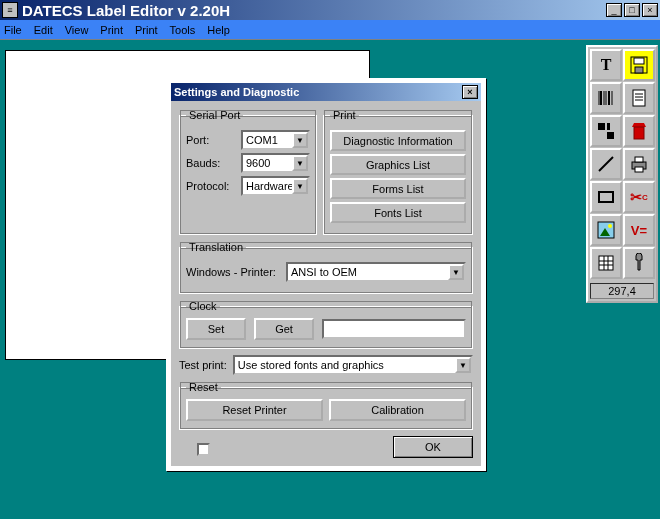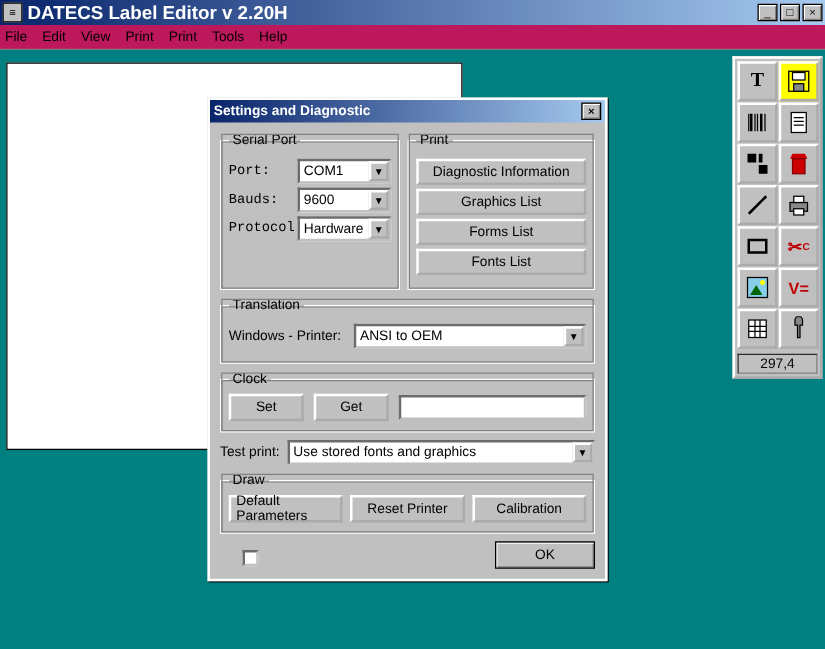--- a/index.html
+++ b/index.html
@@ -34,21 +34,21 @@
     background: #c0c0c0;
     border: 1px solid #000;
     box-shadow: inset 1px 1px #fff, inset -1px -1px #808080;
     font-size: 9px;
     display: flex; align-items: center; justify-content: center;
     color:#000;
     cursor: pointer;
   }
   .menubar {
     height: 20px;
-    background: #be185d;
+    background: #3b82f6;
     display: flex;
     align-items: center;
     padding: 0 4px;
     border-bottom: 1px solid #808080;
   }
   .menubar span {
     margin-right: 12px;
     cursor: pointer;
   }
   .workspace {
@@ -94,21 +94,21 @@
     height: 16px;
     line-height: 14px;
     font-size: 11px;
   }
   
   .dialog {
     position: absolute;
     left: 166px; top: 78px;
     width: 320px;
     background: #c0c0c0;
-    border: 2px solid #ffffff;
+    border: 5px solid #ffffff;
     box-shadow: 1px 1px 0 #000;
   }
   .dialog .dlg-title {
     height: 18px;
     background: linear-gradient(to right, #08246b, #a6caf0);
     color: #fff;
     font-weight: bold;
     display: flex; align-items: center; padding: 0 3px;
   }
   .dialog .dlg-title span { flex: 1; font-size: 11px;}
@@ -117,21 +117,21 @@
     border: 1px solid #808080;
     border-top-color:#fff; border-left-color:#fff;
     box-shadow: inset 1px 1px #808080;
     margin: 0 0 6px 0;
     padding: 6px 6px 8px 6px;
   }
   fieldset { border:1px solid #fff; outline:1px solid #808080; outline-offset:-2px;}
   fieldset { border:1px groove #fff;}
   legend { font-size: 11px; padding: 0 3px; }
   .row { display:flex; align-items:center; margin:3px 0;}
-  .lab { width:55px;font-family:Liberation Mono, monospace; }
+  .lab { width:55px; }
   .combo, .textfield {
     background:#fff; border:2px inset #c0c0c0; height:20px;
     display:flex; align-items:center; padding:0 3px; font-size:11px;
     position:relative;
   }
   .combo .arrow {
     position:absolute; right:0; top:0; bottom:0; width:16px;
     background:#c0c0c0; border:2px outset #fff;
     display:flex; align-items:center; justify-content:center;
     font-size:8px;
@@ -337,23 +337,22 @@
 
     <div class="tp-row">
       <div>Test print:</div>
       <div class="combo" style="flex:1">
         <span>Use stored fonts and graphics</span>
         <div class="arrow">▼</div>
       </div>
     </div>
 
     <fieldset>
-      <legend>Draw</legend>
+      <legend>Reset</legend>
       <div class="reset-btns">
-        <div class="btn">Default Parameters</div>
         <div class="btn">Reset Printer</div>
         <div class="btn">Calibration</div>
       </div>
     </fieldset>
 
     <div class="bottom-row">
       <div class="checkbox-row">
         <div class="checkbox"></div>
       </div>
       <div class="btn default" style="width:80px">OK</div>

